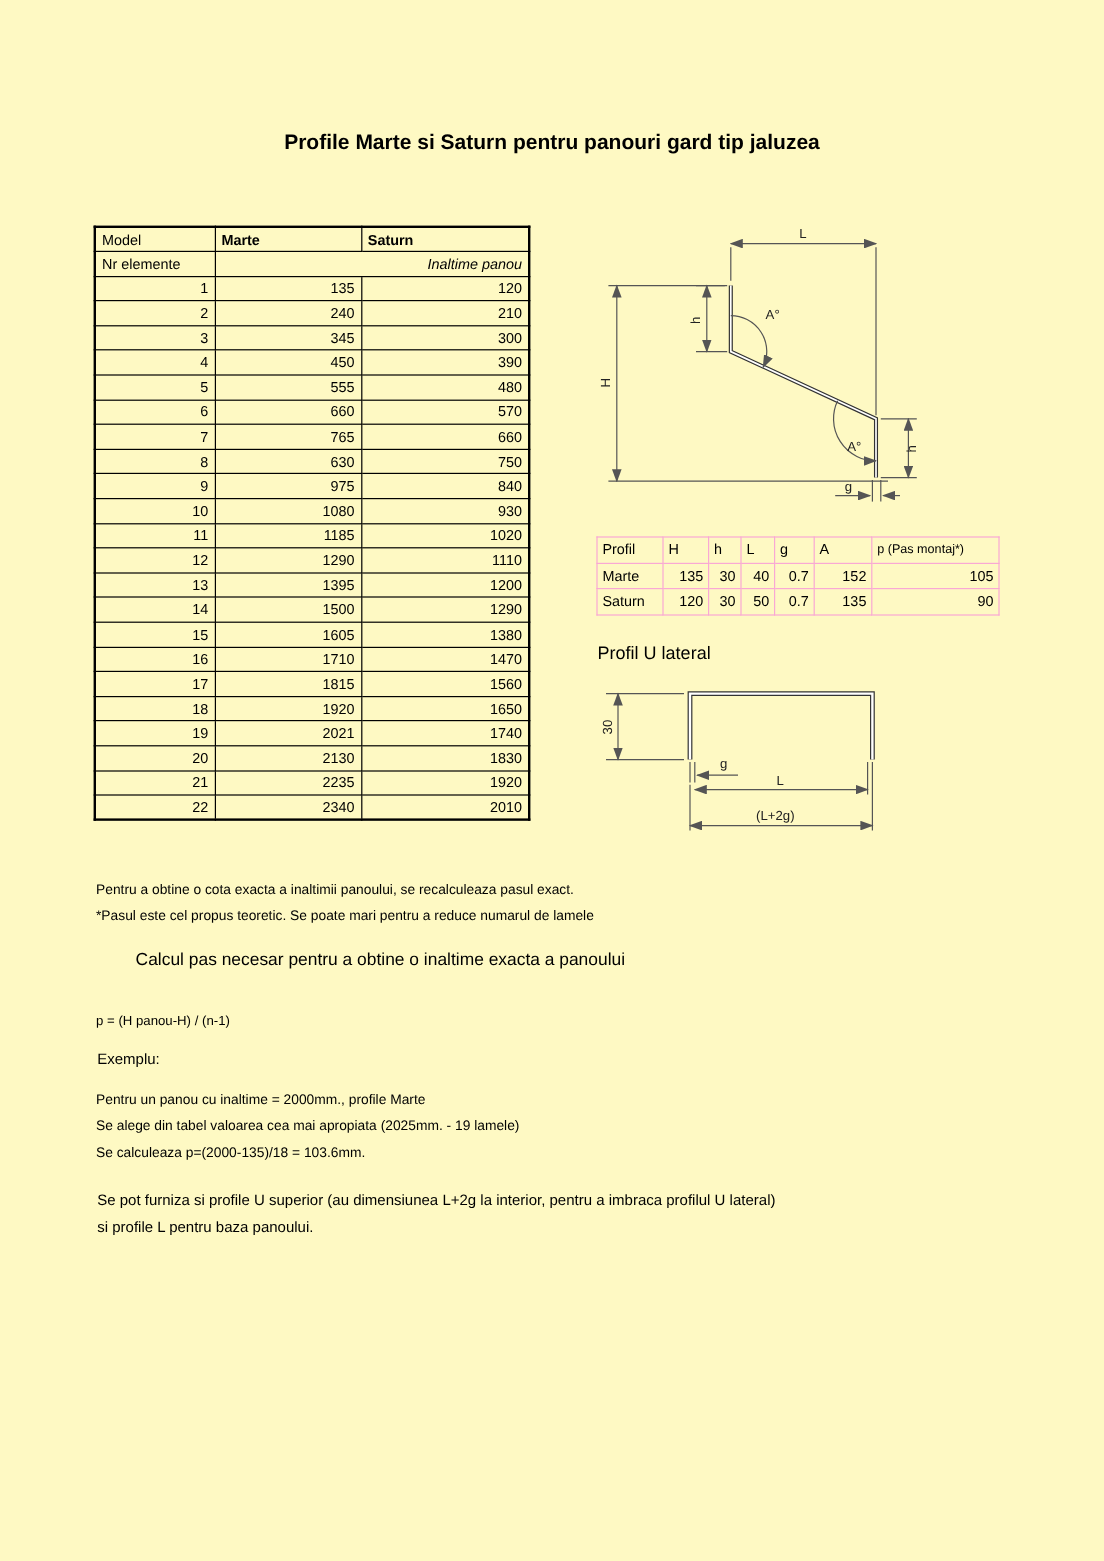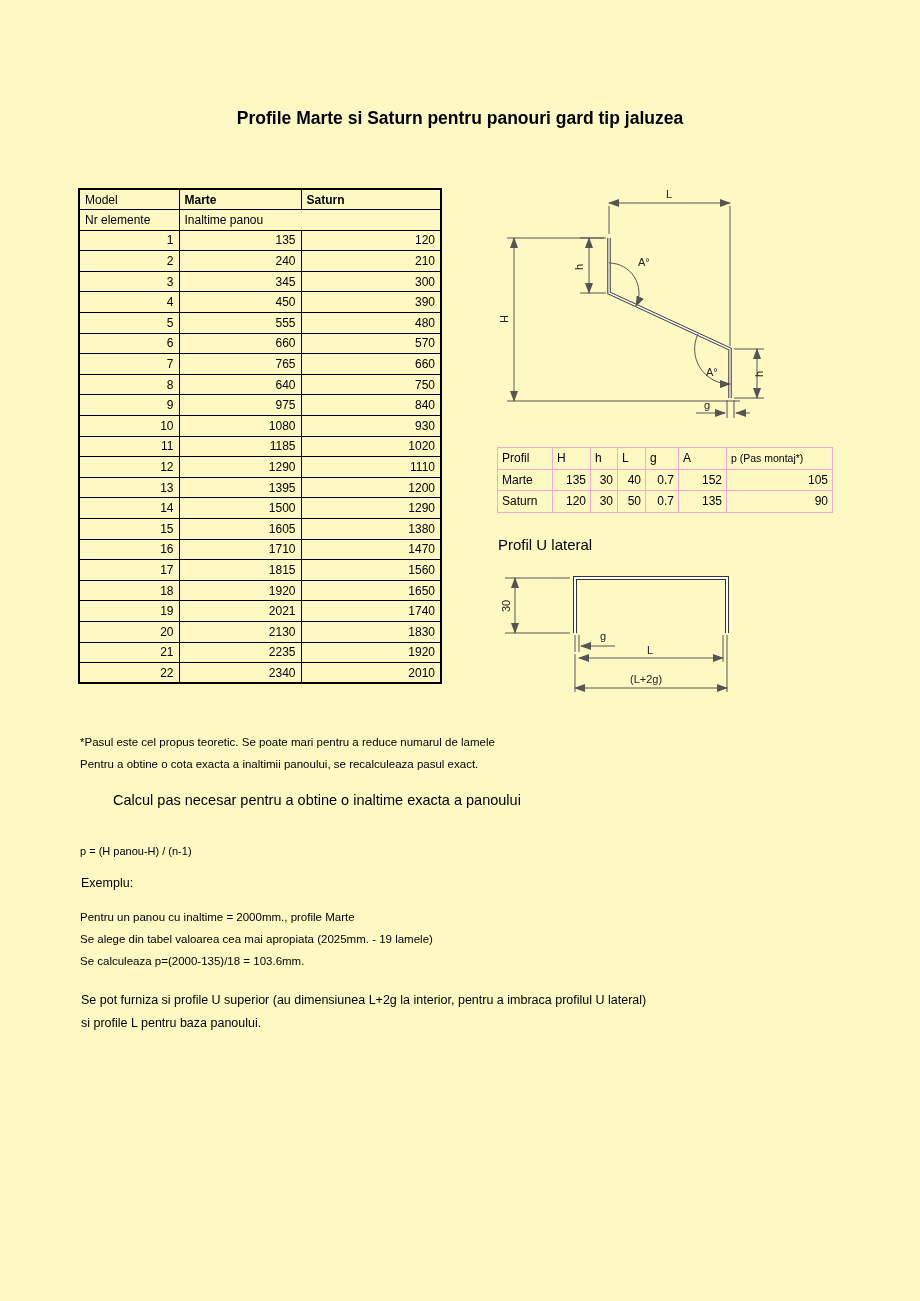--- a/index.html
+++ b/index.html
@@ -14,21 +14,21 @@
   table { border-collapse:collapse; }
   .main-table { position:absolute; left:78px; top:188px; table-layout:fixed;
                 font-size:12px; border:2px solid #000; }
   .main-table td { border:1px solid #000; height:20.6px; padding:0 5px;
                    vertical-align:middle; overflow:hidden; white-space:nowrap; }
   .main-table .c1 { width:100px; }
   .main-table .c2 { width:122px; }
   .main-table .c3 { width:140px; }
   .bold { font-weight:bold; }
   .num { text-align:right; }
-  .center { text-align:left; }
+  .center { text-align:right;font-style:italic; }
 
   
   .spec-table { position:absolute; left:497px; top:447px; table-layout:fixed; font-size:12px; }
   .spec-table td { border:1px solid #f9a8d4; height:21.5px; padding:0 4px;
                    vertical-align:middle; overflow:hidden; white-space:nowrap; }
   .spec-table .sc1 { width:55px; }
   .spec-table .sc2 { width:38px; }
   .spec-table .sc3 { width:27px; }
   .spec-table .sc4 { width:28px; }
   .spec-table .sc5 { width:33px; }
@@ -97,21 +97,21 @@
           <td class="c2 num">660</td>
           <td class="c3 num">570</td>
         </tr>
     <tr>
           <td class="c1 num">7</td>
           <td class="c2 num">765</td>
           <td class="c3 num">660</td>
         </tr>
     <tr>
           <td class="c1 num">8</td>
-          <td class="c2 num">640</td>
+          <td class="c2 num">630</td>
           <td class="c3 num">750</td>
         </tr>
     <tr>
           <td class="c1 num">9</td>
           <td class="c2 num">975</td>
           <td class="c3 num">840</td>
         </tr>
     <tr>
           <td class="c1 num">10</td>
           <td class="c2 num">1080</td>
@@ -280,22 +280,22 @@
     <line x1="89" y1="92" x2="233" y2="92" stroke="#555" stroke-width="1" marker-start="url(#ar2)" marker-end="url(#ar2)"></line>
     <text x="157" y="88">L</text>
 
     <line x1="85" y1="88" x2="85" y2="126" stroke="#555" stroke-width="1"></line>
     <line x1="237" y1="69" x2="237" y2="126" stroke="#555" stroke-width="1"></line>
     <line x1="85" y1="122" x2="237" y2="122" stroke="#555" stroke-width="1" marker-start="url(#ar2)" marker-end="url(#ar2)"></line>
     <text x="140" y="117">(L+2g)</text>
   </svg>
 
   <div class="notes">
+    <div>Pentru a obtine o cota exacta a inaltimii panoului, se recalculeaza pasul exact.</div>
     <div>*Pasul este cel propus teoretic. Se poate mari pentru a reduce numarul de lamele</div>
-    <div>Pentru a obtine o cota exacta a inaltimii panoului, se recalculeaza pasul exact.</div>
   </div>
 
   <div class="calc-heading">Calcul pas necesar pentru a obtine o inaltime exacta a panoului</div>
 
   <div class="formula">p = (H panou-H) / (n-1)</div>
 
   <div class="example-title">Exemplu:</div>
 
   <div class="example-lines">
     <div>Pentru un panou cu inaltime = 2000mm., profile Marte</div>

